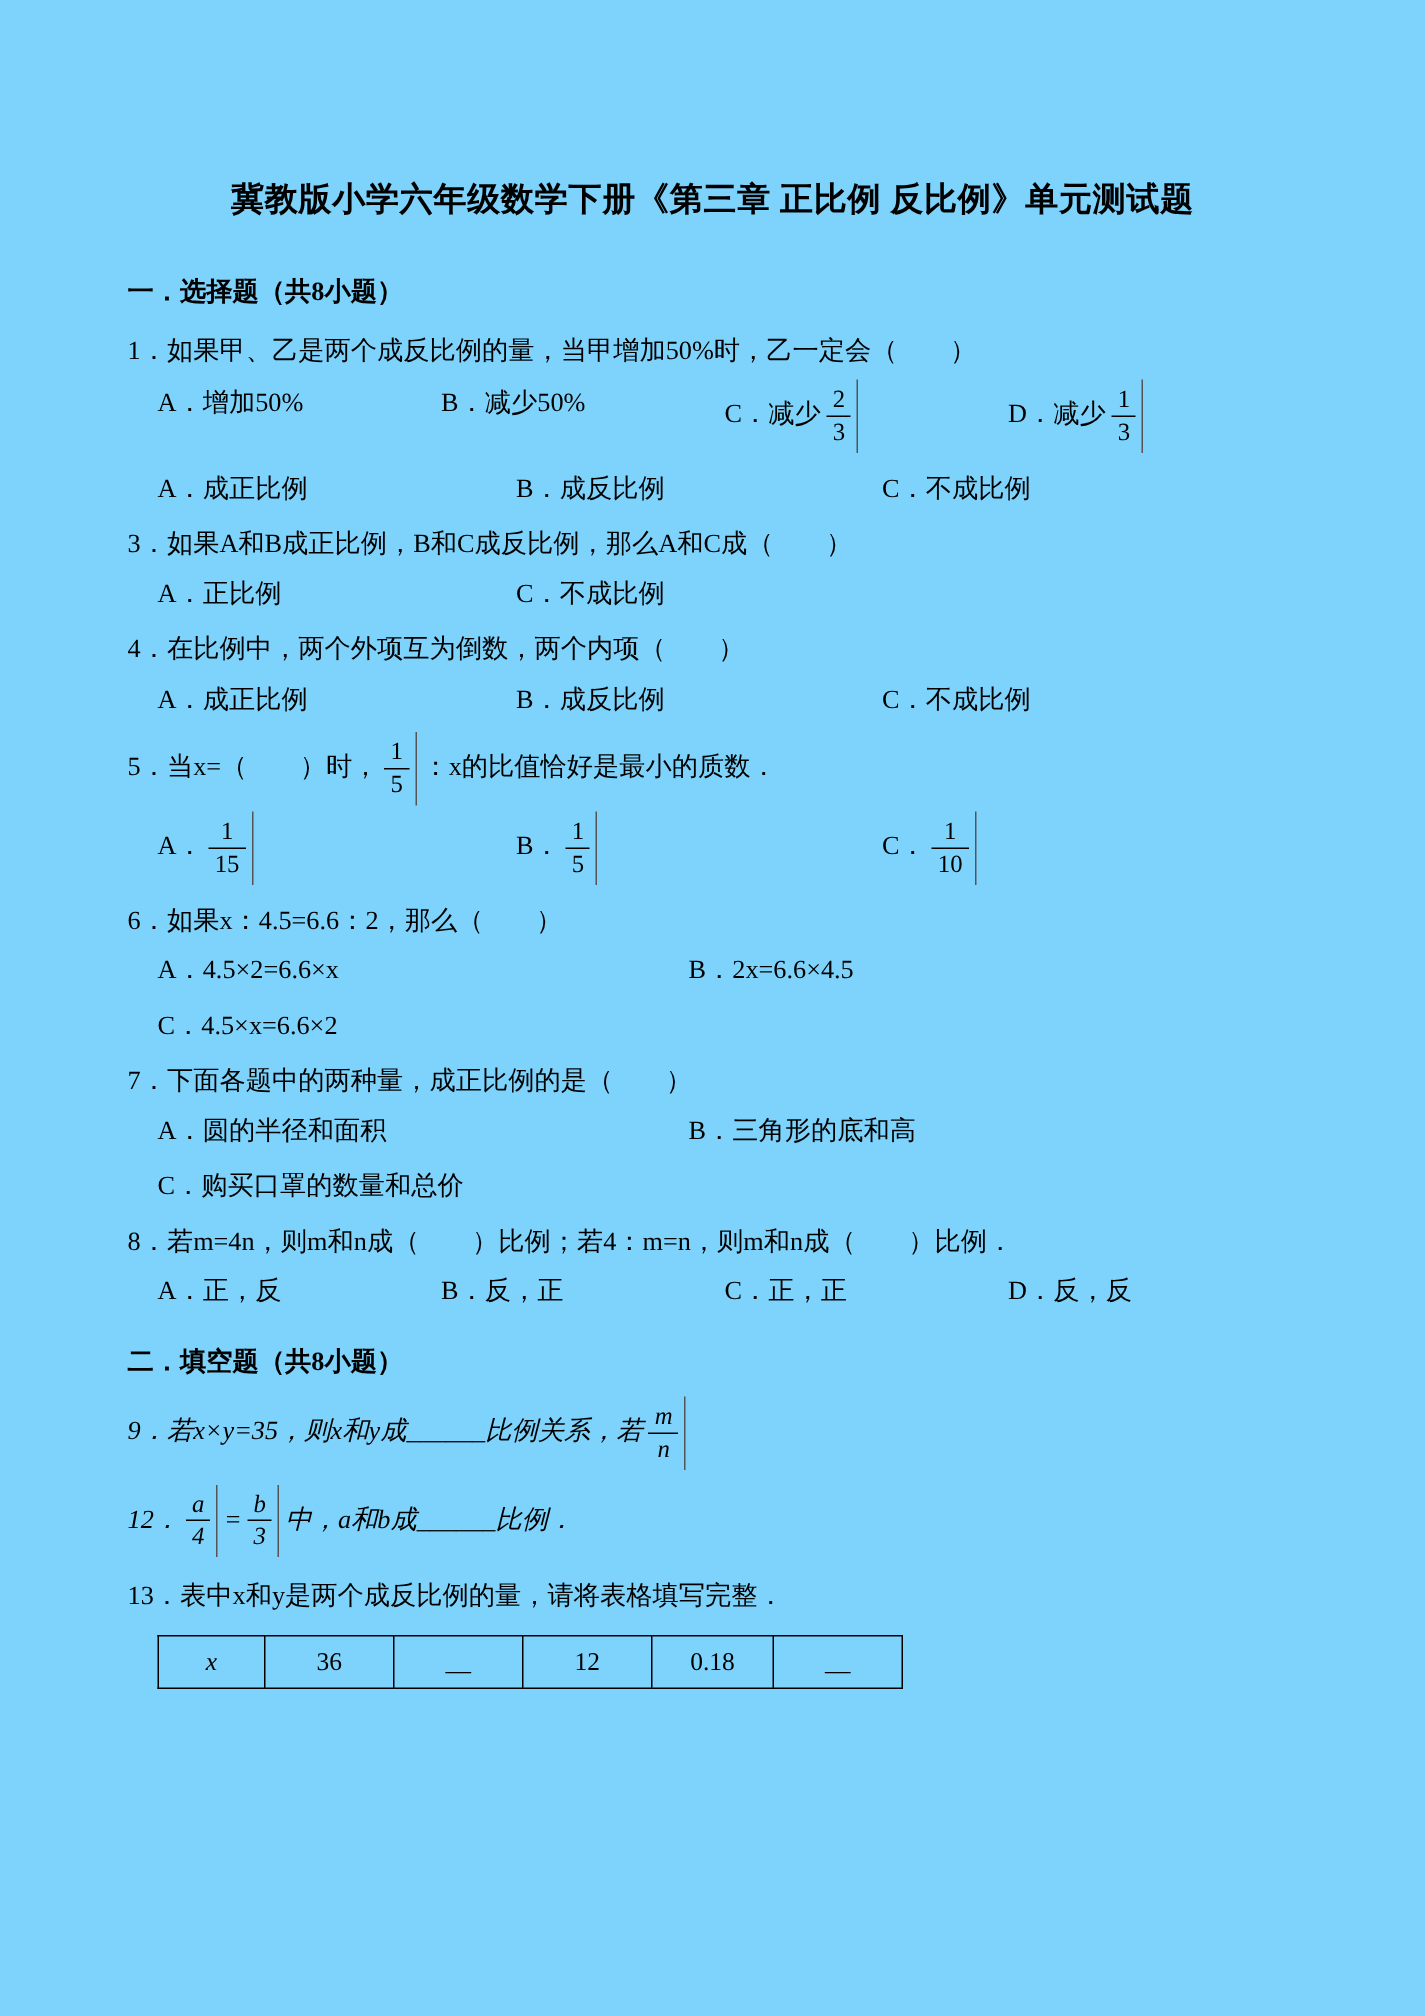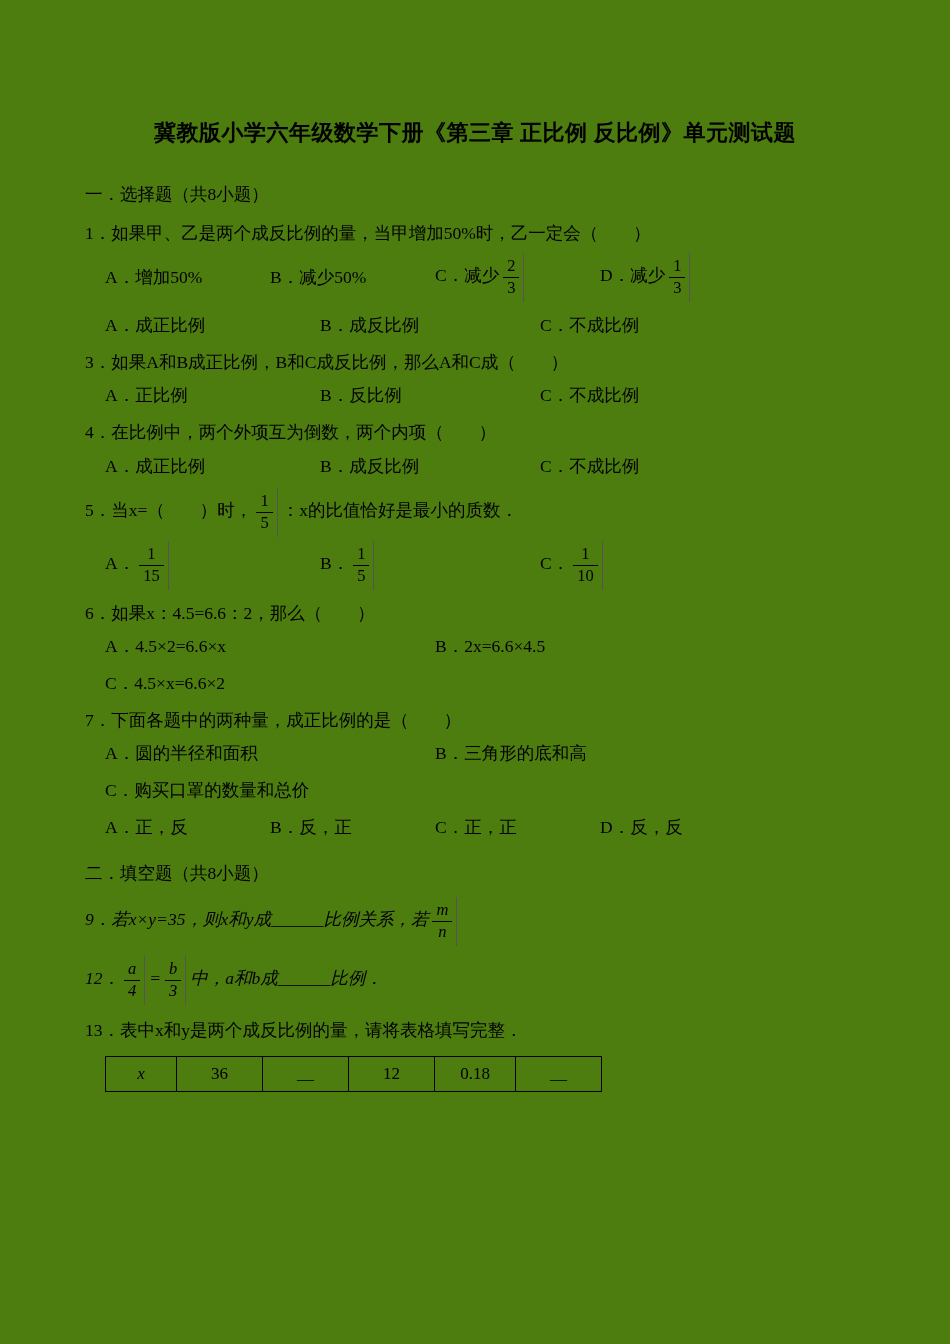--- a/index.html
+++ b/index.html
@@ -5,54 +5,55 @@
   html, body {
     margin: 0;
     padding: 0;
     background: #ffffff;
   }
   .page {
     position: relative;
     width: 950px;
     height: 1344px;
     margin: 0 auto;
-    background: #4d7c0f;
+    background: #7dd3fc;
     color: #000000;
     font-family: "Liberation Serif", "DejaVu Serif", serif;
     font-size: 17.5px;
     box-sizing: border-box;
     padding: 118px 85px 40px 85px;
     overflow: hidden;
   }
   .title {
     font-size: 22px;
     font-weight: bold;
     text-align: center;
     margin: 0 0 34px 0;
     letter-spacing: 0.5px;
   }
   .section-heading {
-    font-weight: normal;
+    font-weight: bold;
     margin: 20px 0 14px 0;
   }
   .q-block { margin: 0 0 10px 0; }
   .q-text {
     line-height: 1.55;
     margin: 0 0 6px 0;
   }
   .q-line {
     line-height: 1.55;
     margin: 0 0 14px 0;
     font-style: italic;
   }
   .options {
     display: flex;
-    align-items: center;
+    align-items: flex-start;
     margin: 2px 0 10px 20px;
     line-height: 1.55;
+    gap: 24px;
   }
   .options.tall { margin-top: 8px; margin-bottom: 12px; }
   .opt { white-space: nowrap; }
   .w4 { width: 165px; }
   .w3 { width: 215px; }
   .w3b { width: 220px; }
   .w2 { width: 330px; }
   .opt-single { margin: 2px 0 10px 20px; line-height: 1.55; }
 
   
@@ -128,21 +129,20 @@
       <span class="opt w3">A．成正比例</span>
       <span class="opt w3b">B．成反比例</span>
       <span class="opt">C．不成比例</span>
     </div>
   </div>
 
   <div class="q-block">
     <div class="q-text">3．如果A和B成正比例，B和C成反比例，那么A和C成（　　）</div>
     <div class="options">
       <span class="opt w3">A．正比例</span>
-      <span class="opt w3b">B．反比例</span>
       <span class="opt">C．不成比例</span>
     </div>
   </div>
 
   <div class="q-block">
     <div class="q-text">4．在比例中，两个外项互为倒数，两个内项（　　）</div>
     <div class="options">
       <span class="opt w3">A．成正比例</span>
       <span class="opt w3b">B．成反比例</span>
       <span class="opt">C．不成比例</span>
@@ -172,20 +172,21 @@
   <div class="q-block">
     <div class="q-text">7．下面各题中的两种量，成正比例的是（　　）</div>
     <div class="options">
       <span class="opt w2">A．圆的半径和面积</span>
       <span class="opt">B．三角形的底和高</span>
     </div>
     <div class="opt-single">C．购买口罩的数量和总价</div>
   </div>
 
   <div class="q-block">
+    <div class="q-text">8．若m=4n，则m和n成（　　）比例；若4：m=n，则m和n成（　　）比例．</div>
     <div class="options">
       <span class="opt w4">A．正，反</span>
       <span class="opt w4">B．反，正</span>
       <span class="opt w4">C．正，正</span>
       <span class="opt">D．反，反</span>
     </div>
   </div>
 
   <div class="section-heading">二．填空题（共8小题）</div>
 

